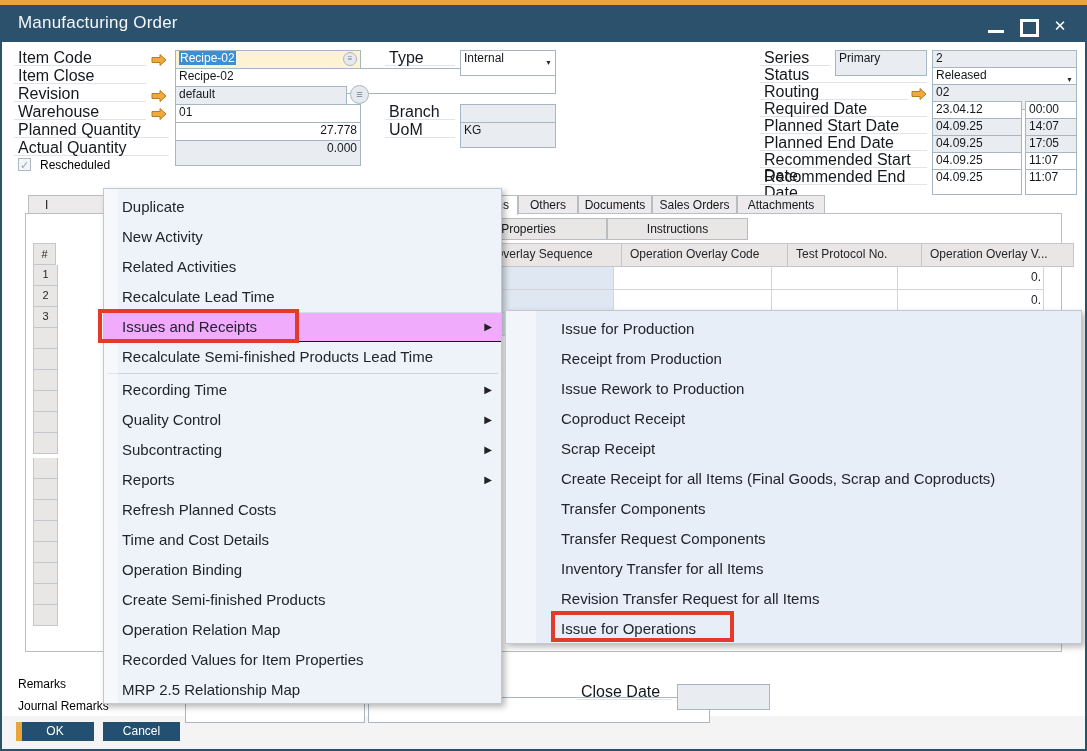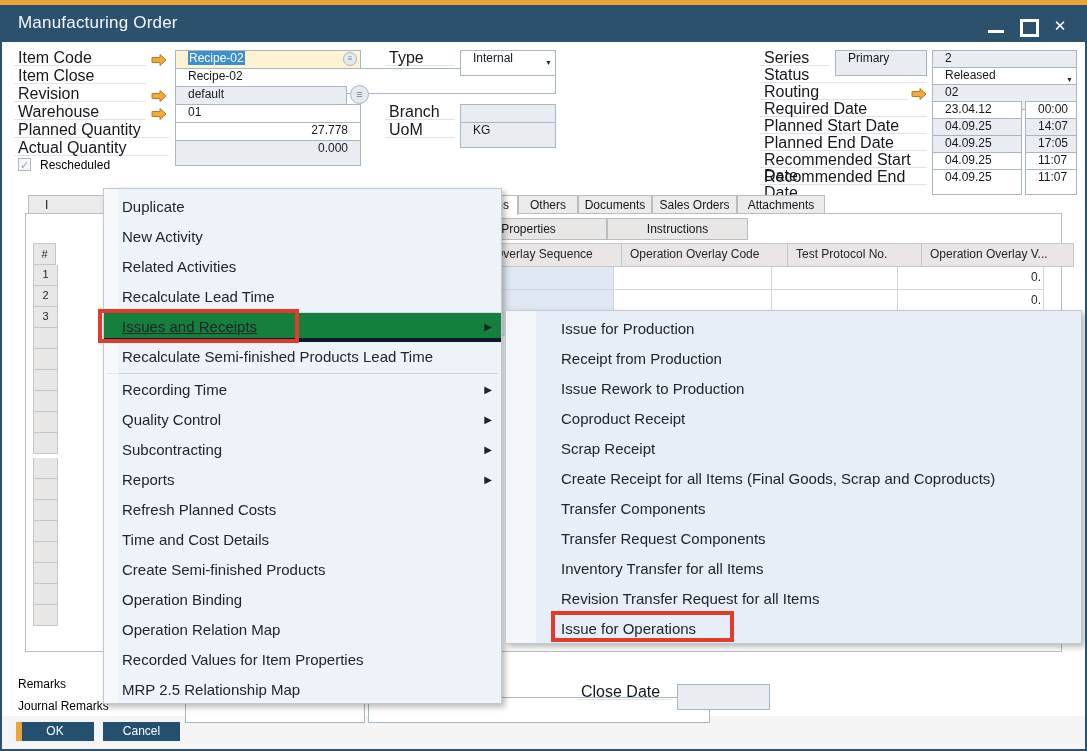--- a/index.html
+++ b/index.html
@@ -16,21 +16,21 @@
   .top-strip{left:0;top:0;width:1087px;height:5px;background:var(--accent_orange);z-index:31;}
   .titlebar{left:2px;top:5px;width:1083px;height:37px;background:var(--titlebar_navy);z-index:5;}
   .title{position:absolute;left:16px;top:8px;color:#f4f7fa;font-size:17px;letter-spacing:.2px;}
   .wc{position:absolute;top:12px;width:20px;height:18px;color:#fff;text-align:center;cursor:pointer;}
   .wc-min{left:984px;} .wc-min::after{content:"";position:absolute;left:2px;right:2px;bottom:2px;height:3px;background:#fff;}
   .wc-max{left:1016px;} .wc-max::after{content:"";position:absolute;left:2px;top:2px;width:13px;height:12px;border:3px solid #fff;}
   .wc-close{left:1048px;font-size:15px;font-weight:bold;line-height:18px;}
 
   
   .flabel{font-size:16px;color:#15181c;line-height:16px;height:16px;padding-left:4px;border-bottom:1px solid #e0e3e7;}
-  .field{font-size:12px;color:#15181c;height:26px;line-height:15px;border:1px solid #a7b6c3;background:#fff;padding:0 12px;overflow:hidden;white-space:nowrap;}
+  .field{font-size:12px;color:#15181c;height:26px;line-height:15px;border:1px solid #a7b6c3;background:#fff;padding:0 3px;overflow:hidden;white-space:nowrap;}
   .field.gray{background:var(--field_gray);}
   .field.yellow{background:var(--field_yellow);}
   .field.num{text-align:right;}
   .sel{background:var(--selection_blue);color:#fff;padding:0 1px;}
   .dd-arrow{position:absolute;right:3px;top:4px;font-size:7px;color:#2b2b2b;}
   .cfl{position:absolute;border-radius:50%;background:#e4eaef;border:1px solid #aab6c0;color:#6f7d89;text-align:center;}
   .cfl.small{width:12px;height:12px;font-size:8px;line-height:12px;right:3px;top:1px;}
   .cfl.big{width:17px;height:17px;font-size:11px;line-height:16px;}
   .chk{width:13px;height:13px;border:1px solid #aeb8c0;background:#f3f6f8;color:#97a2ab;font-size:11px;line-height:12px;text-align:center;}
 
@@ -44,21 +44,21 @@
   .gc.blue{background:var(--grid_col1);}
   .gc.num{text-align:right;padding-right:2px;}
   .rowcell{width:23px;height:20px;background:#e9e6e6;border:1px solid #c3c7cb;border-top:none;font-size:11px;text-align:center;line-height:19px;color:#23262a;}
 
   
   .menu{background:var(--menu_bg);border:1px solid #c2c8d0;box-shadow:3px 3px 6px rgba(0,0,0,.28);z-index:10;padding-top:3px;}
   .menu .gutter{position:absolute;left:0;top:0;bottom:0;background:rgba(255,255,255,.45);}
   .menu-item{position:relative;height:30px;line-height:30px;font-size:15px;color:#21242c;white-space:nowrap;cursor:pointer;}
   #context-menu .menu-item{padding-left:18px;}
   #sub-menu .menu-item{padding-left:55px;}
-  .menu-item.hl{background:#15803d;border-top:1px solid #d5dde6;border-bottom:4px solid #0f172a;box-sizing:border-box;line-height:28px;text-decoration:underline;}
+  .menu-item.hl{background:#f0abfc;border-top:1px solid #d5dde6;border-bottom:1px solid #0f172a;box-sizing:border-box;line-height:28px;}
   .menu-item .sub-arrow{position:absolute;right:9px;top:0;font-size:10px;color:#222;}
   .menu-sep{border-top:1px solid #cdd2d8;margin:1px 3px;}
 
   
   .redbox{border:4px solid var(--annotation_red);background:transparent;z-index:20;pointer-events:none;}
 
   
   .btn{height:19px;background:var(--button_navy);color:#fff;font-size:12px;text-align:center;line-height:18px;cursor:pointer;}
   .btn .accent{position:absolute;left:0;top:0;bottom:0;width:6px;background:var(--accent_orange);}
   .footer-strip{left:2px;top:716px;width:1083px;height:33px;background:#f4f4f4;z-index:0;}
@@ -229,22 +229,22 @@
     <div class="menu-item"><span>Recalculate Lead Time</span></div>
     <div class="menu-item hl"><span>Issues and Receipts</span><span class="sub-arrow">▶</span></div>
     <div class="menu-item"><span>Recalculate Semi-finished Products Lead Time</span></div>
     <div class="menu-sep"></div>
     <div class="menu-item"><span>Recording Time</span><span class="sub-arrow">▶</span></div>
     <div class="menu-item"><span>Quality Control</span><span class="sub-arrow">▶</span></div>
     <div class="menu-item"><span>Subcontracting</span><span class="sub-arrow">▶</span></div>
     <div class="menu-item"><span>Reports</span><span class="sub-arrow">▶</span></div>
     <div class="menu-item"><span>Refresh Planned Costs</span></div>
     <div class="menu-item"><span>Time and Cost Details</span></div>
+    <div class="menu-item"><span>Operation Binding</span></div>
     <div class="menu-item"><span>Create Semi-finished Products</span></div>
-    <div class="menu-item"><span>Operation Binding</span></div>
     <div class="menu-item"><span>Operation Relation Map</span></div>
     <div class="menu-item"><span>Recorded Values for Item Properties</span></div>
     <div class="menu-item"><span>MRP 2.5 Relationship Map</span></div>
   </div>
 <div id="sub-menu" class="abs menu" style="left:505px;top:310px;width:577px;height:334px;background:var(--submenu_bg);">
   <div class="gutter" style="width:30px;"></div>
 <div class="menu-item"><span>Issue for Production</span></div>
     <div class="menu-item"><span>Receipt from Production</span></div>
     <div class="menu-item"><span>Issue Rework to Production</span></div>
     <div class="menu-item"><span>Coproduct Receipt</span></div>

